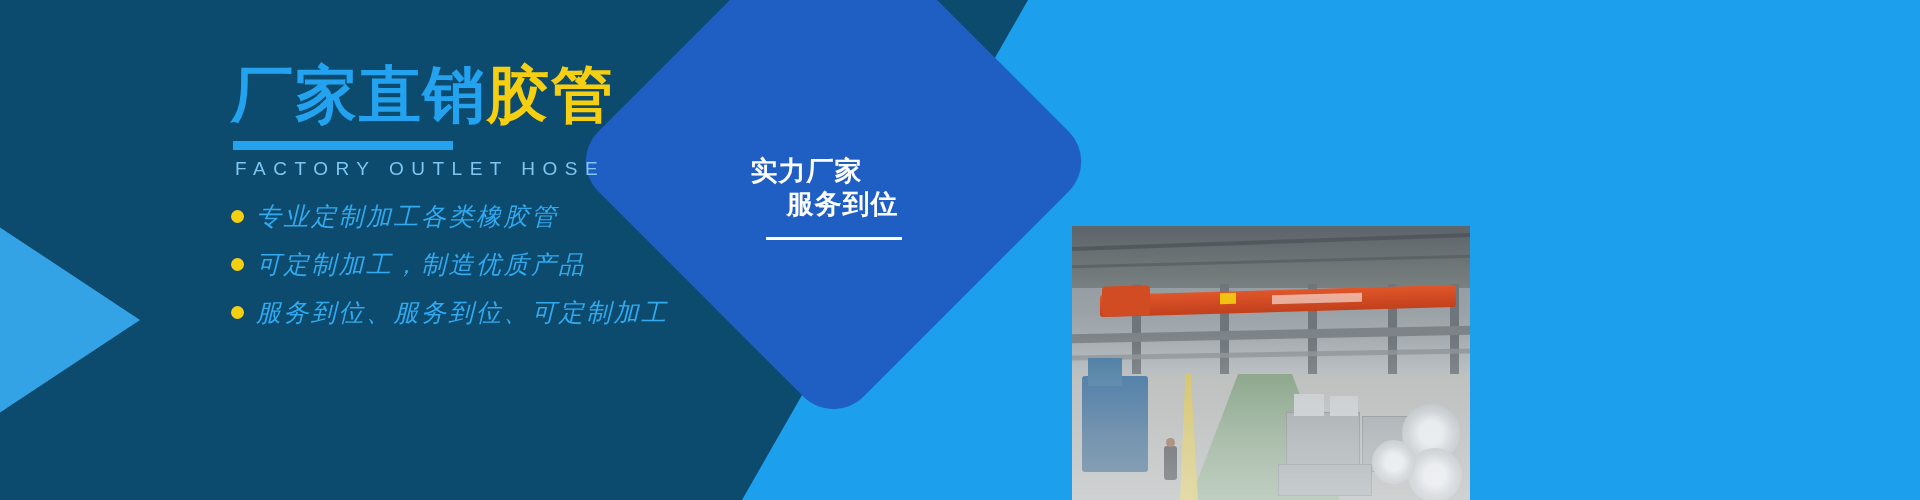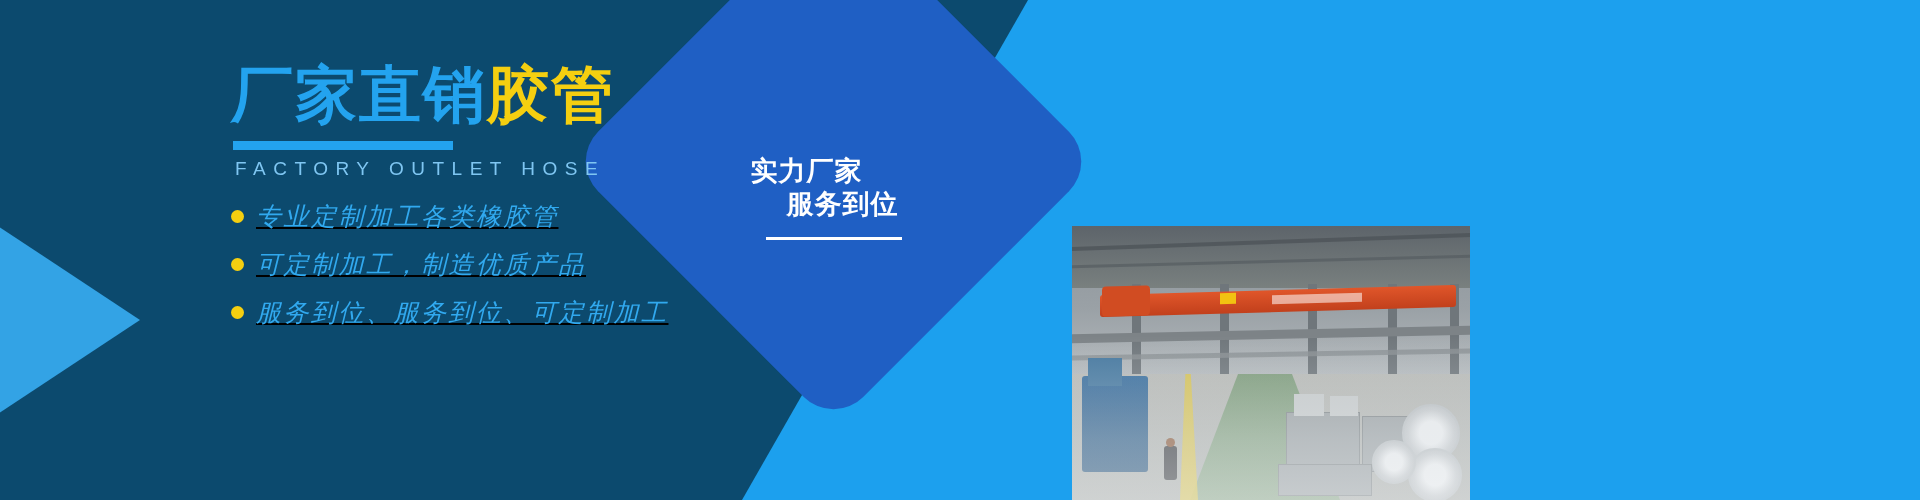--- a/index.html
+++ b/index.html
@@ -66,21 +66,21 @@
   }
   .headline .hl-a{color:#23a3ef;}
   .headline .hl-b{color:#f5cf10;}
   .hl-rule{
     width:220px;height:9px;background:#23a3ef;margin:12px 0 8px 2px;
   }
   .sub-en{
     font-size:19px;letter-spacing:7.5px;color:#7fc6f2;
     white-space:nowrap;margin-left:4px;
   }
-  .bullets{margin-top:20px;text-decoration:underline;}
+  .bullets{margin-top:20px;}
   .bullet{
     display:flex;align-items:center;margin-bottom:15px;white-space:nowrap;
   }
   .dot{
     width:13px;height:13px;border-radius:50%;background:#f5cf10;
     flex:0 0 13px;margin-right:12px;
   }
   .btext{
     font-size:25px;color:#31a9ef;letter-spacing:2.5px;
     font-family:"Liberation Serif","DejaVu Serif",serif;

